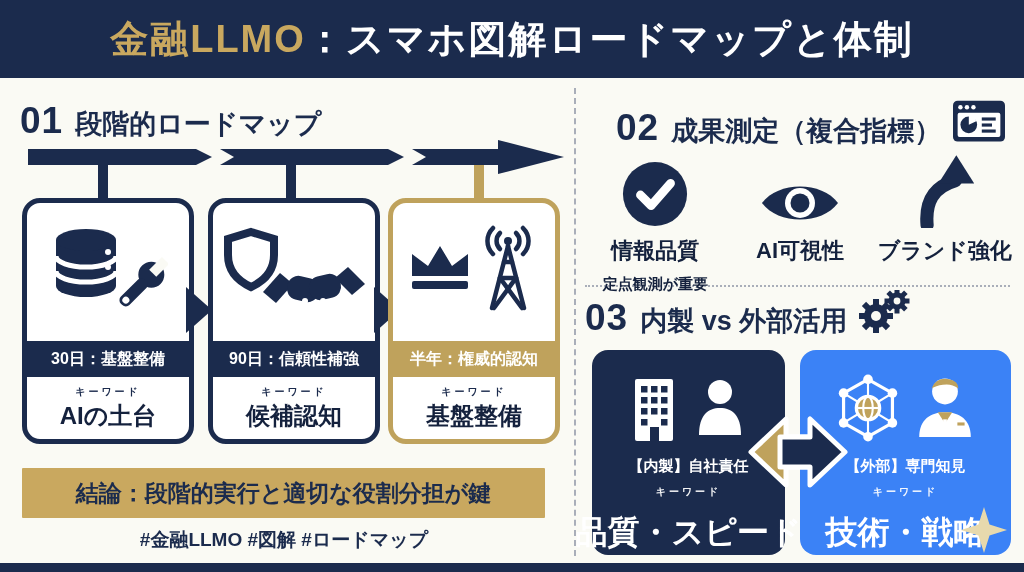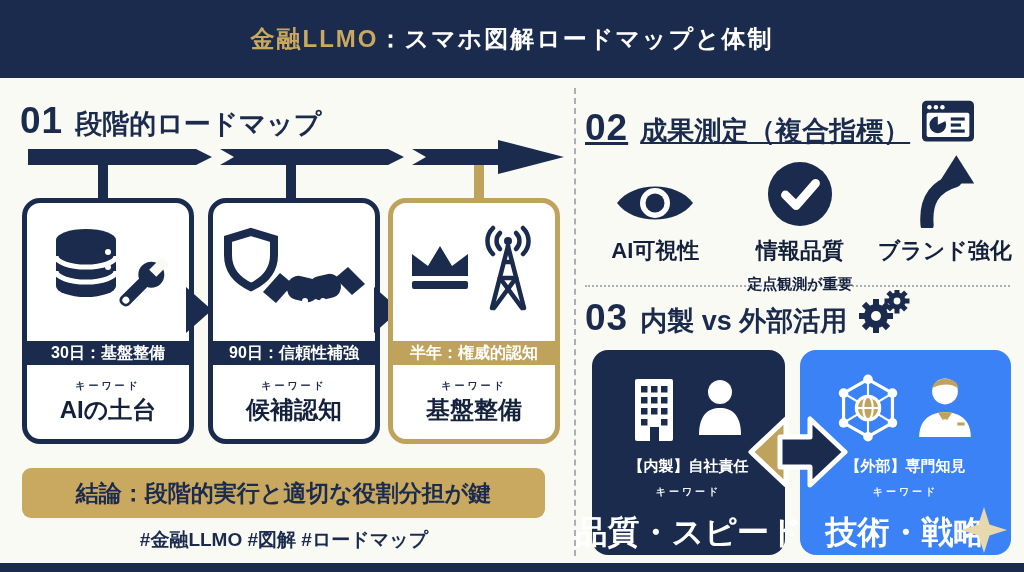--- a/index.html
+++ b/index.html
@@ -1,43 +1,43 @@
 <!DOCTYPE html>
 <html><head>
 <meta charset="utf-8">
 <style>
   html,body{margin:0;padding:0;}
   body{font-family:"Liberation Sans","DejaVu Sans",sans-serif;}
   #canvas{position:relative;width:1024px;height:572px;background:#fafaf4;overflow:hidden;}
   
   .header{position:absolute;left:0;top:0;width:1024px;height:78px;background:#1b2b4d;
           display:flex;align-items:center;justify-content:center;}
-  .header .title{font-size:24px;font-weight:bold;letter-spacing:2px;}
+  .header .title{font-size:38px;font-weight:bold;letter-spacing:2px;}
   .header .accent{color:#c9a85f;}
   .header .rest{color:#ffffff;}
   
   .sec-title{position:absolute;display:flex;align-items:baseline;gap:12px;color:#1b2b4d;}
   .sec-num{font-size:37px;font-weight:bold;letter-spacing:1px;}
   .sec-label{font-size:27px;font-weight:bold;}
   
   .timeline{position:absolute;left:20px;top:140px;}
   .card{position:absolute;top:198px;width:162px;height:236px;background:#ffffff;
         border:5px solid #1b2b4d;border-radius:18px;display:flex;flex-direction:column;overflow:hidden;}
   .card.gold-theme{border-color:#bfa25c;}
   .card .icon-zone{height:138px;display:flex;align-items:center;justify-content:center;gap:4px;}
-  .card .band{height:24px;background:#1b2b4d;color:#ffffff;display:flex;align-items:center;justify-content:center;
+  .card .band{height:36px;background:#1b2b4d;color:#ffffff;display:flex;align-items:center;justify-content:center;
               font-size:16px;font-weight:bold;white-space:nowrap;}
   .card.gold-theme .band{background:#bfa25c;}
   .card .kw-zone{flex:1;display:flex;flex-direction:column;align-items:center;justify-content:center;}
   .kw-label{font-size:10px;font-weight:bold;color:#1b2b4d;letter-spacing:3px;}
   .kw-main{font-size:24px;font-weight:bold;color:#14213d;margin-top:1px;white-space:nowrap;}
   .step-arrow{position:absolute;top:287px;width:0;height:0;border-top:23px solid transparent;
               border-bottom:23px solid transparent;border-left:26px solid #1b2b4d;}
   .conclusion{position:absolute;left:22px;top:468px;width:523px;height:50px;background:#c9a85f;
-              border-radius:9px;display:flex;align-items:center;justify-content:center;
+              border-radius:1px;display:flex;align-items:center;justify-content:center;
               color:#1b2b4d;font-size:23px;font-weight:bold;white-space:nowrap;}
   .hashtags{position:absolute;left:20px;top:527px;width:528px;text-align:center;
             color:#1b2b4d;font-size:19px;font-weight:bold;}
   
   .v-divider{position:absolute;left:574px;top:88px;height:468px;border-left:2px dashed #a9aeb9;}
   .h-divider{position:absolute;left:585px;top:285px;width:425px;border-top:2px dotted #a9aeb9;}
   .bottom-strip{position:absolute;left:0;bottom:0;width:1024px;height:9px;background:#1b2b4d;}
   
   .metrics{position:absolute;left:583px;top:152px;width:434px;display:flex;}
   .metric{flex:1;display:flex;flex-direction:column;align-items:center;}
@@ -167,21 +167,21 @@
       <div class="kw-main">基盤整備</div>
     </div>
   </div>
 
   <div class="conclusion">結論：段階的実行と適切な役割分担が鍵</div>
   <div class="hashtags">#金融LLMO #図解 #ロードマップ</div>
 
   <div class="v-divider"></div>
   <div class="h-divider"></div>
 
-  <div class="sec-title" style="left:585px;top:94px;text-decoration:underline;">
+  <div class="sec-title" style="left:616px;top:94px;">
     <span class="sec-num">02</span>
     <span class="sec-label">成果測定（複合指標）</span>
     <span style="position:relative;top:6px;">
       <svg width="52" height="46" viewBox="0 0 56 48">
         <rect x="0" y="0" width="56" height="44" rx="5" fill="#1b2b4d"></rect>
         <circle cx="8" cy="7" r="2.4" fill="#ffffff"></circle>
           <circle cx="15" cy="7" r="2.4" fill="#ffffff"></circle>
           <circle cx="22" cy="7" r="2.4" fill="#ffffff"></circle>
         <rect x="5" y="13" width="46" height="26" rx="2" fill="#ffffff"></rect>
         <circle cx="17" cy="26" r="9" fill="#1b2b4d"></circle>
@@ -189,37 +189,37 @@
         <rect x="31" y="18" width="15" height="3.4" fill="#1b2b4d"></rect>
         <rect x="31" y="24.5" width="11" height="3.4" fill="#1b2b4d"></rect>
         <rect x="31" y="31" width="15" height="3.4" fill="#1b2b4d"></rect>
       </svg>
     </span>
   </div>
 
   <div class="metrics">
     <div class="metric">
       <div class="m-icon">
+        <svg width="68" height="68" viewBox="0 0 70 70">
+          <circle cx="35" cy="35" r="33" fill="#1b2b4d"></circle>
+          <path d="M20,36 L31,47 L51,24" stroke="#ffffff" stroke-width="9" fill="none" stroke-linecap="round" stroke-linejoin="round"></path>
+        </svg>
+      </div>
+      <div class="m-label">情報品質</div>
+      <div class="m-note">定点観測が重要</div>
+    </div>
+    <div class="metric">
+      <div class="m-icon">
         <svg width="84" height="50" viewBox="0 0 84 48">
           <path d="M4,24 C20,2 64,2 80,24 C64,46 20,46 4,24 Z" fill="#1b2b4d"></path>
           <circle cx="42" cy="24" r="15" fill="#ffffff"></circle>
           <circle cx="42" cy="24" r="9.5" fill="#1b2b4d"></circle>
         </svg>
       </div>
       <div class="m-label">AI可視性</div>
-    </div>
-    <div class="metric">
-      <div class="m-icon">
-        <svg width="68" height="68" viewBox="0 0 70 70">
-          <circle cx="35" cy="35" r="33" fill="#1b2b4d"></circle>
-          <path d="M20,36 L31,47 L51,24" stroke="#ffffff" stroke-width="9" fill="none" stroke-linecap="round" stroke-linejoin="round"></path>
-        </svg>
-      </div>
-      <div class="m-label">情報品質</div>
-      <div class="m-note">定点観測が重要</div>
     </div>
     <div class="metric">
       <div class="m-icon">
         <svg width="66" height="74" viewBox="0 0 70 76">
           <path d="M16,74 C14,50 22,34 46,27" stroke="#1b2b4d" stroke-width="14" fill="none" stroke-linecap="round"></path>
           <polygon points="28,30 66,30 47,0" fill="#1b2b4d"></polygon>
         </svg>
       </div>
       <div class="m-label">ブランド強化</div>
     </div>

